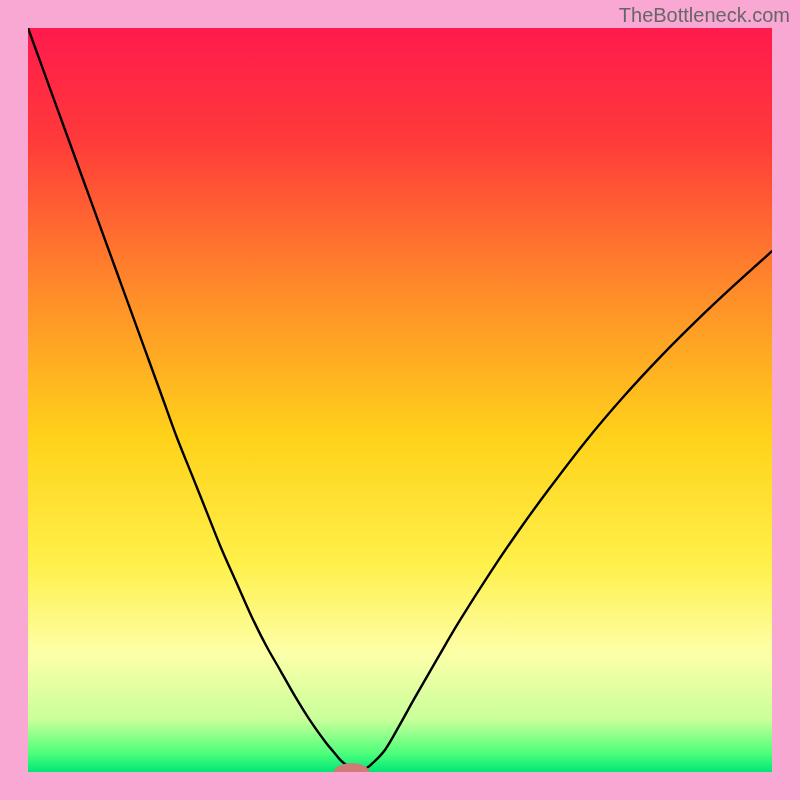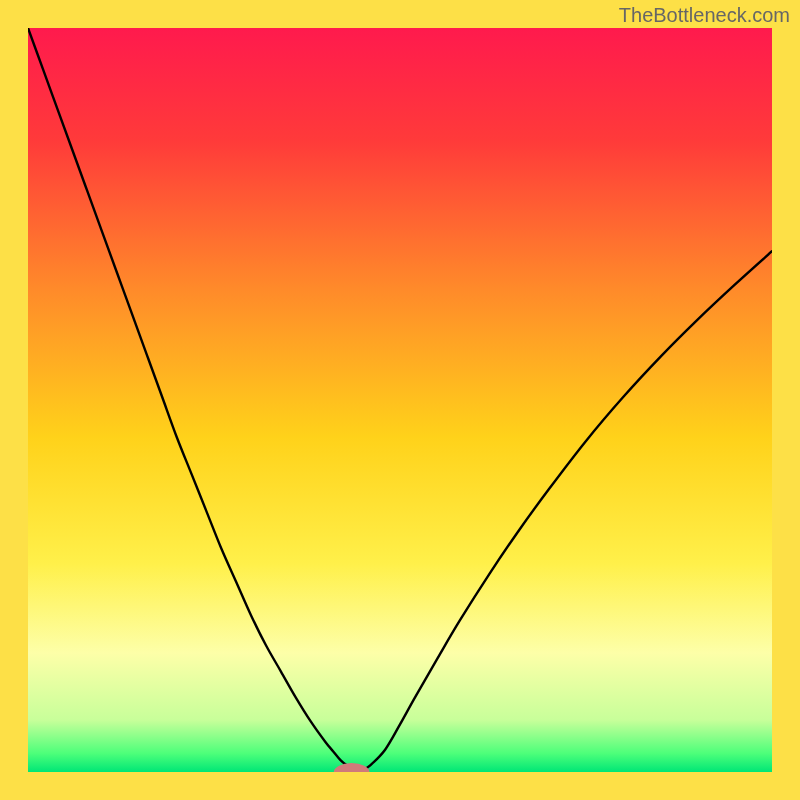--- a/index.html
+++ b/index.html
@@ -8,21 +8,21 @@
     width: 800px;
     height: 800px;
     background: #000;
     font-family: Arial, Helvetica, sans-serif;
     overflow: hidden;
   }
   .frame {
     position: relative;
     width: 800px;
     height: 800px;
-    background: #fde047;
+    background: #f9a8d4;
   }
   .watermark {
     position: absolute;
     top: 4px;
     right: 10px;
     color: #666;
     font-size: 20px;
     font-weight: 500;
     z-index: 10;
     user-select: none;

